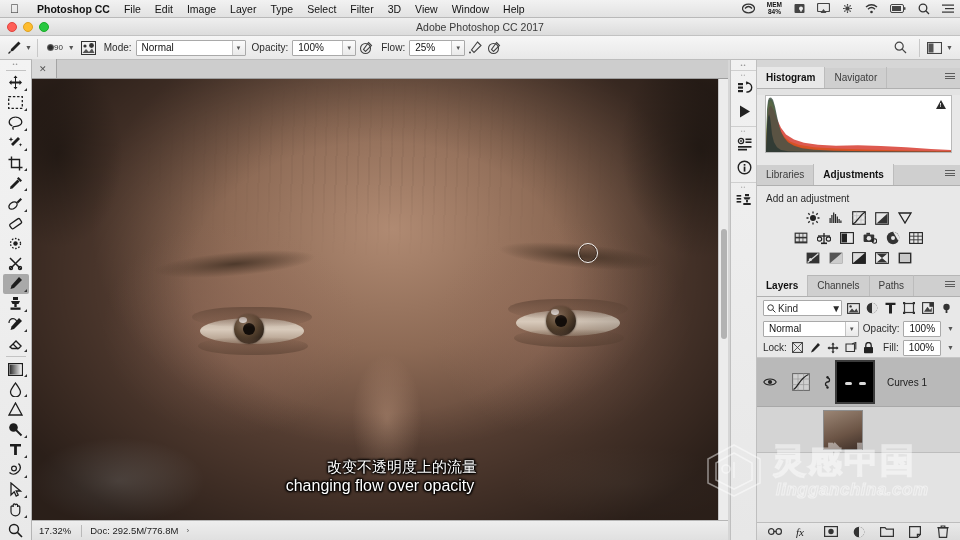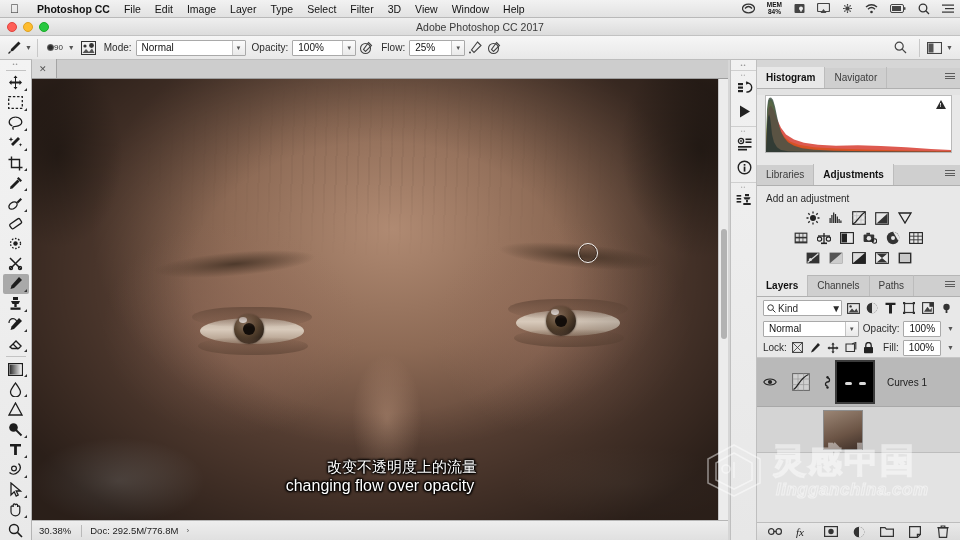--- a/index.html
+++ b/index.html
@@ -687,21 +687,21 @@
       <div class="sub-cn">改变不透明度上的流量</div>
       <div class="sub-en">changing flow over opacity</div>
     </div>
   </div>
 
   <div class="canv-scroll-v">
     <div class="thumb"></div>
   </div>
 
   <div class="statusbar">
-    <span class="zoom">30.38%</span>
+    <span class="zoom">17.32%</span>
     <span class="vbar"></span>
     <span class="doc">Doc: 292.5M/776.8M</span>
     <span class="arr">›</span>
   </div>
 
   <div class="icondock">
     <div class="idock-grip">••</div>
 
     <div class="idock-group">
       <div class="bar">••</div>

